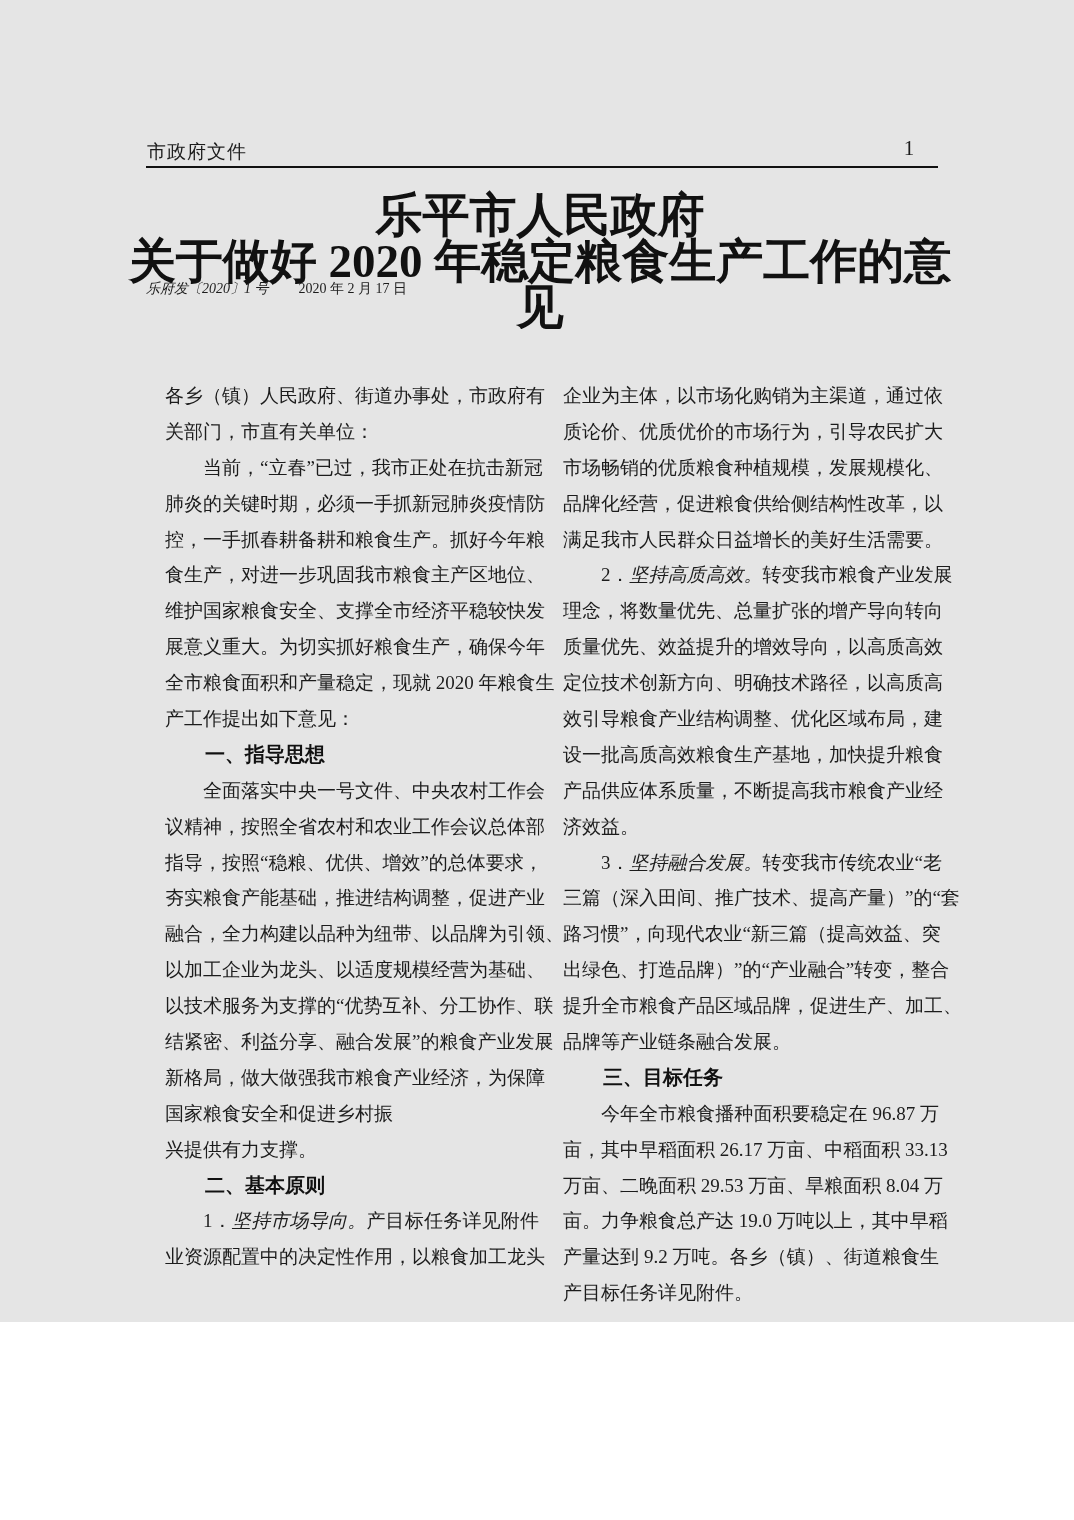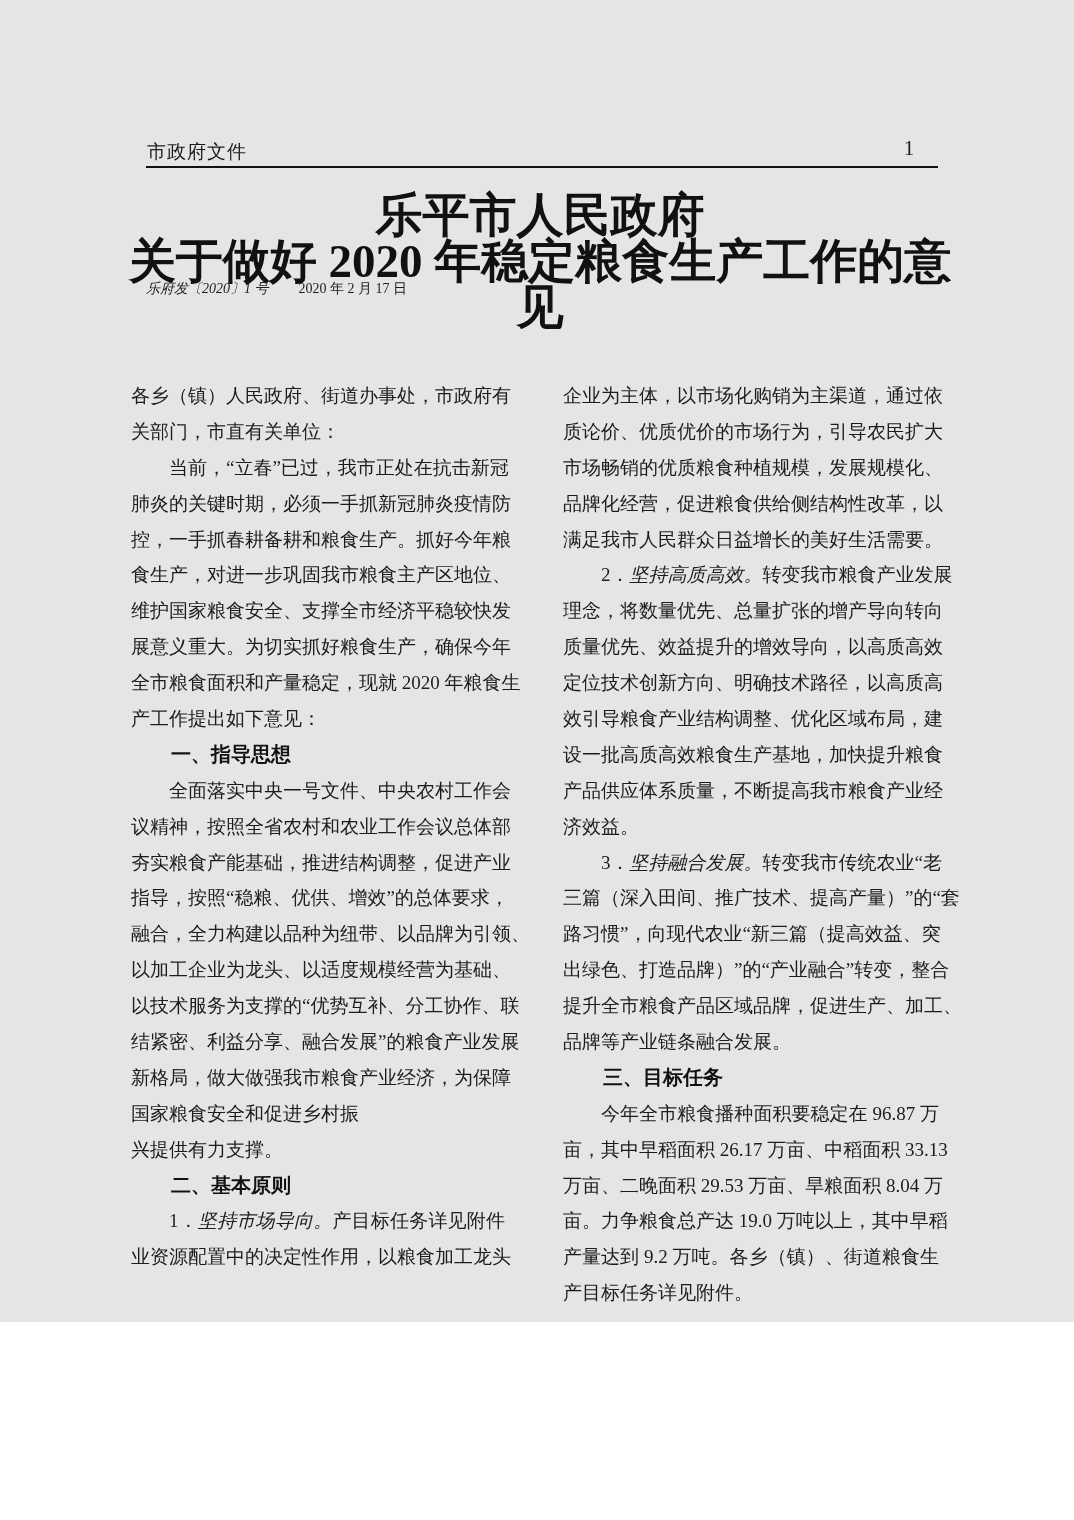--- a/index.html
+++ b/index.html
@@ -55,21 +55,21 @@
     font-size: 14px;
   }
   .docnum { margin-right: 30px; }
   .kai { font-style: italic; }
   .col {
     position: absolute;
     top: 378px;
     font-size: 19px;
     line-height: 35.9px;
   }
-  .col-left  { left: 131px; width: 374px; }
+  .col-left  { left: 165px; width: 374px; }
   .col-right { left: 563px; width: 376px; }
   .tline {
     white-space: nowrap;
     height: 35.9px;
   }
   .just {
     text-align: justify;
     text-align-last: justify;
   }
   .ind { text-indent: 2em; }
@@ -107,22 +107,22 @@
       <div class="tline just"><span>肺炎的关键时期，必须一手抓新冠肺炎疫情防</span></div>
       <div class="tline just"><span>控，一手抓春耕备耕和粮食生产。抓好今年粮</span></div>
       <div class="tline just"><span>食生产，对进一步巩固我市粮食主产区地位、</span></div>
       <div class="tline just"><span>维护国家粮食安全、支撑全市经济平稳较快发</span></div>
       <div class="tline just"><span>展意义重大。为切实抓好粮食生产，确保今年</span></div>
       <div class="tline just"><span>全市粮食面积和产量稳定，现就 2020 年粮食生</span></div>
       <div class="tline"><span>产工作提出如下意见：</span></div>
       <div class="tline hd ind"><span>一、指导思想</span></div>
       <div class="tline just ind"><span>全面落实中央一号文件、中央农村工作会</span></div>
       <div class="tline just"><span>议精神，按照全省农村和农业工作会议总体部</span></div>
+      <div class="tline just"><span>指导，按照“稳粮、优供、增效”的总体要求，</span></div>
       <div class="tline just"><span>夯实粮食产能基础，推进结构调整，促进产业</span></div>
-      <div class="tline just"><span>指导，按照“稳粮、优供、增效”的总体要求，</span></div>
       <div class="tline just"><span>融合，全力构建以品种为纽带、以品牌为引领、</span></div>
       <div class="tline just"><span>以加工企业为龙头、以适度规模经营为基础、</span></div>
       <div class="tline just"><span>以技术服务为支撑的“优势互补、分工协作、联</span></div>
       <div class="tline just"><span>结紧密、利益分享、融合发展”的粮食产业发展</span></div>
       <div class="tline just"><span>新格局，做大做强我市粮食产业经济，为保障</span></div>
       <div class="tline"><span>国家粮食安全和促进乡村振</span></div>
       <div class="tline"><span>兴提供有力支撑。</span></div>
       <div class="tline hd ind"><span>二、基本原则</span></div>
       <div class="tline just ind"><span>1．</span><span class="kai">坚持市场导向。</span><span>产目标任务详见附件</span></div>
       <div class="tline just"><span>业资源配置中的决定性作用，以粮食加工龙头</span></div>

